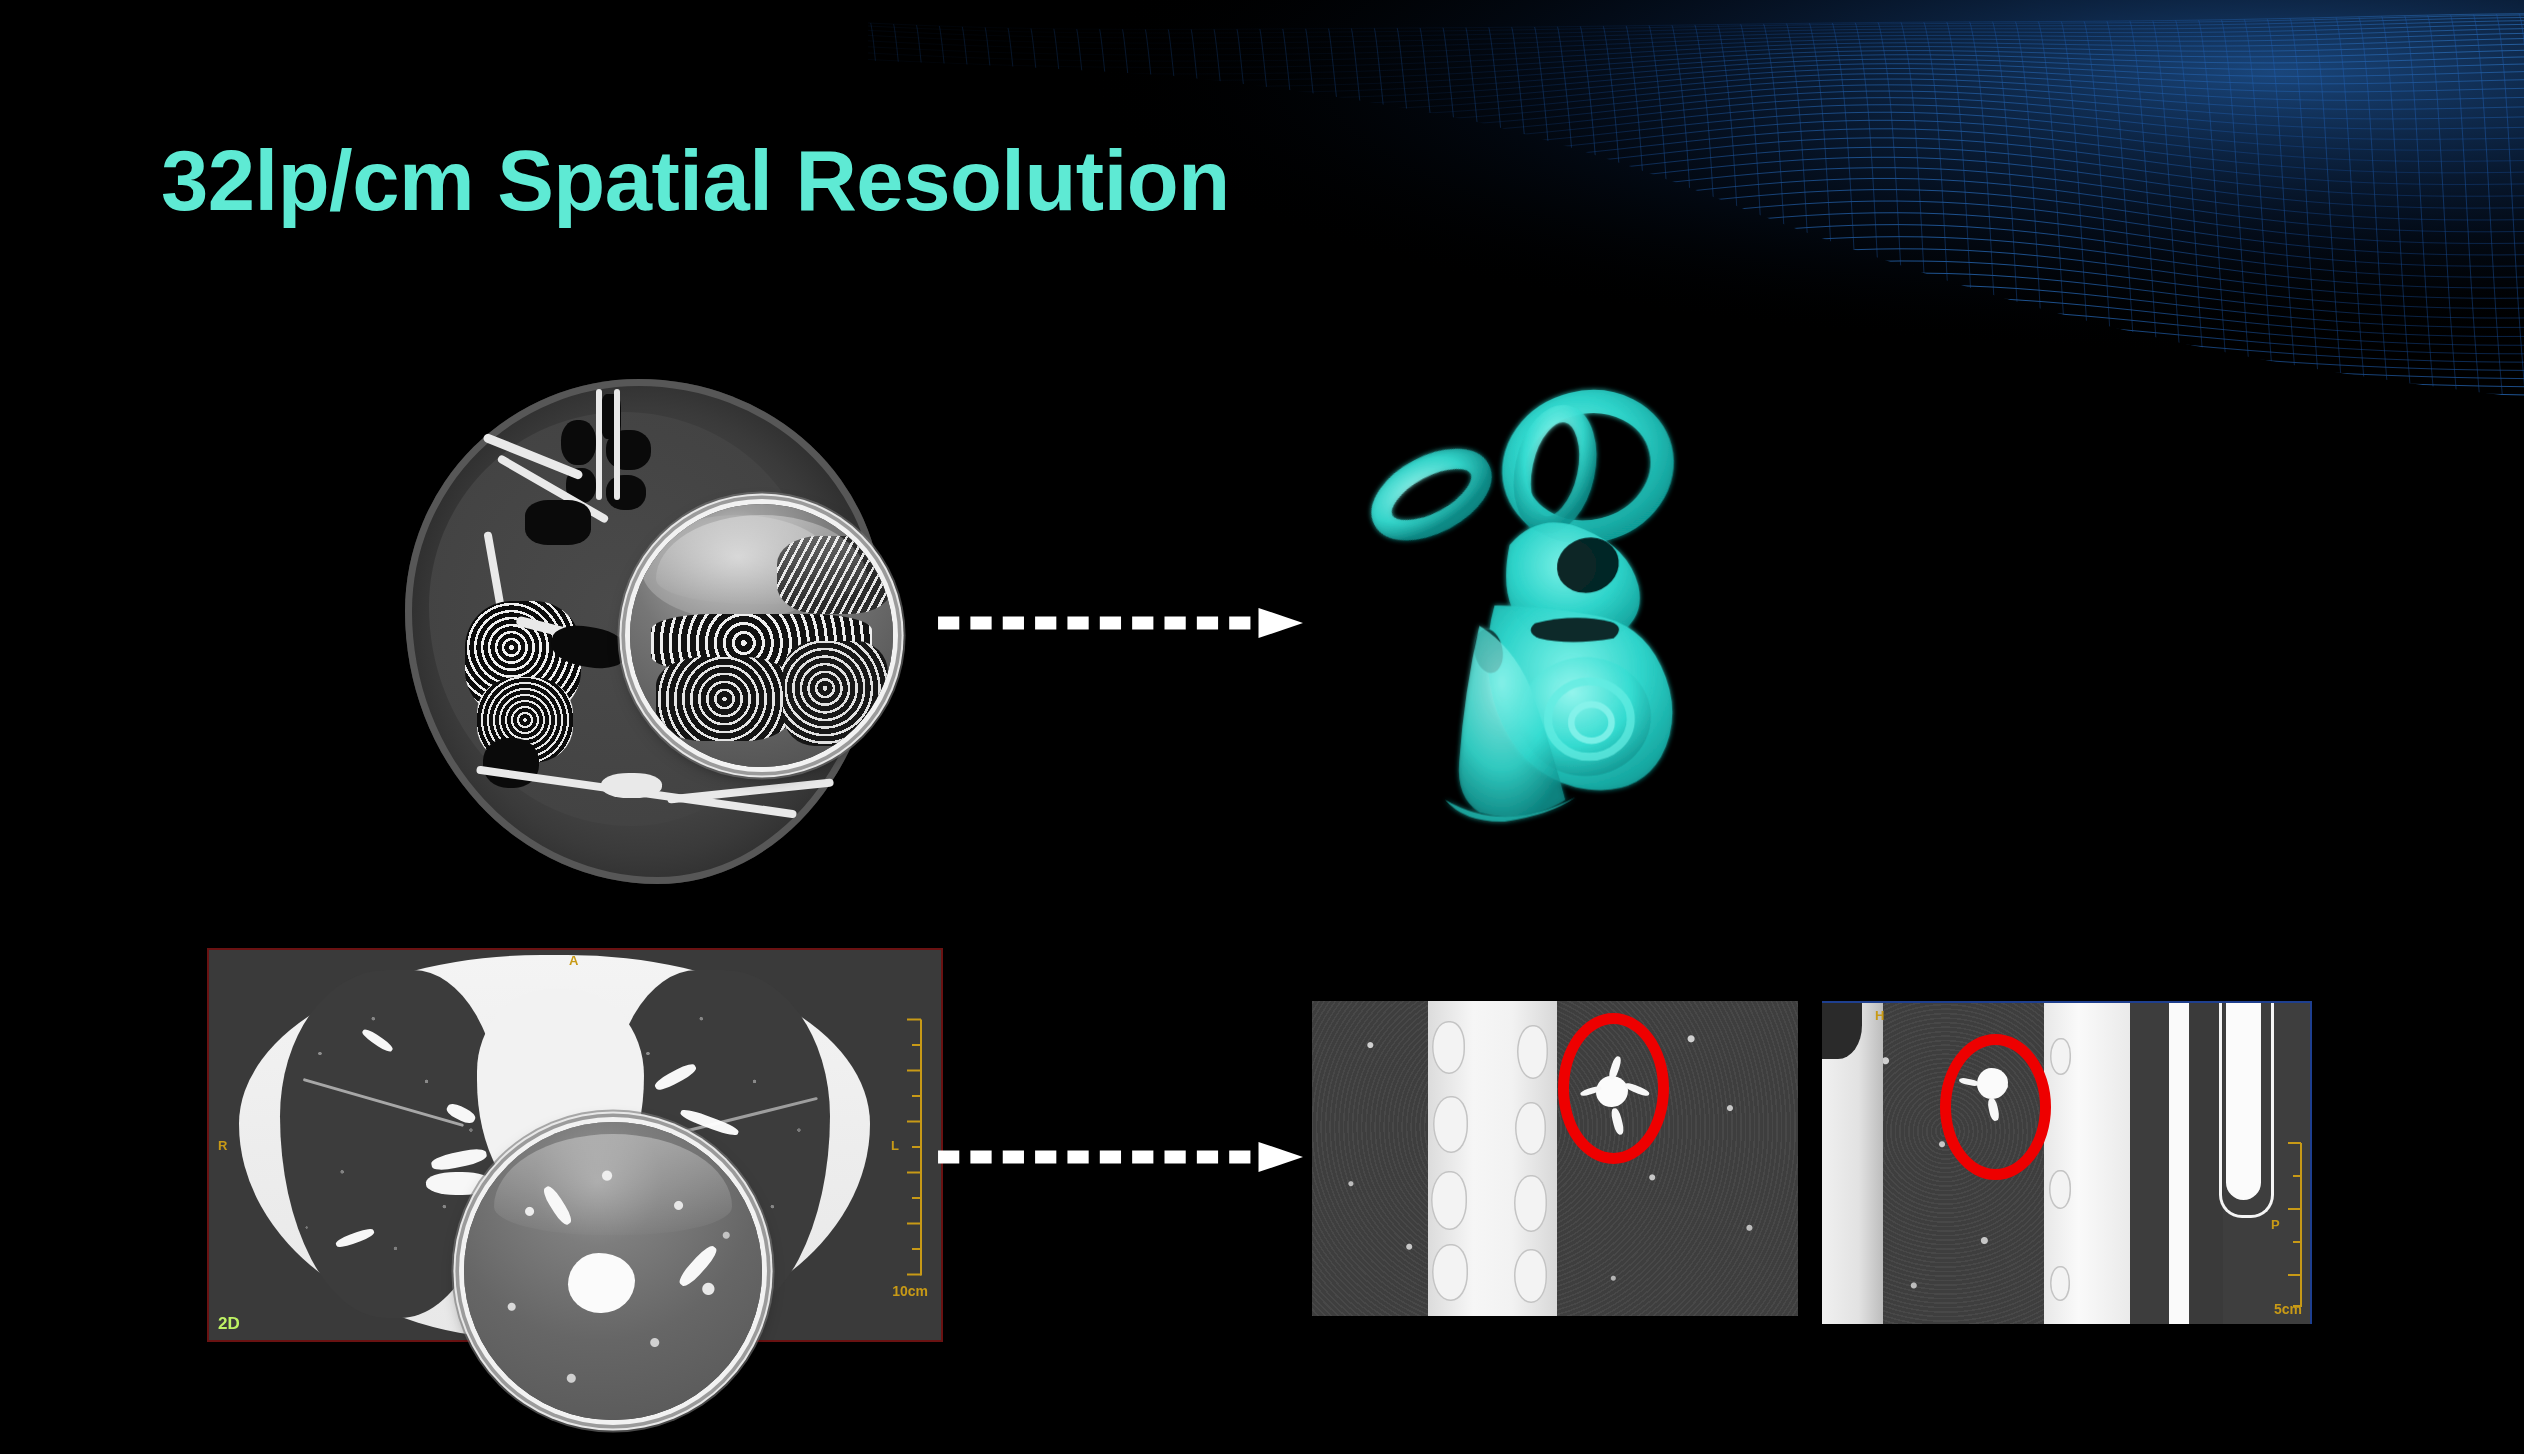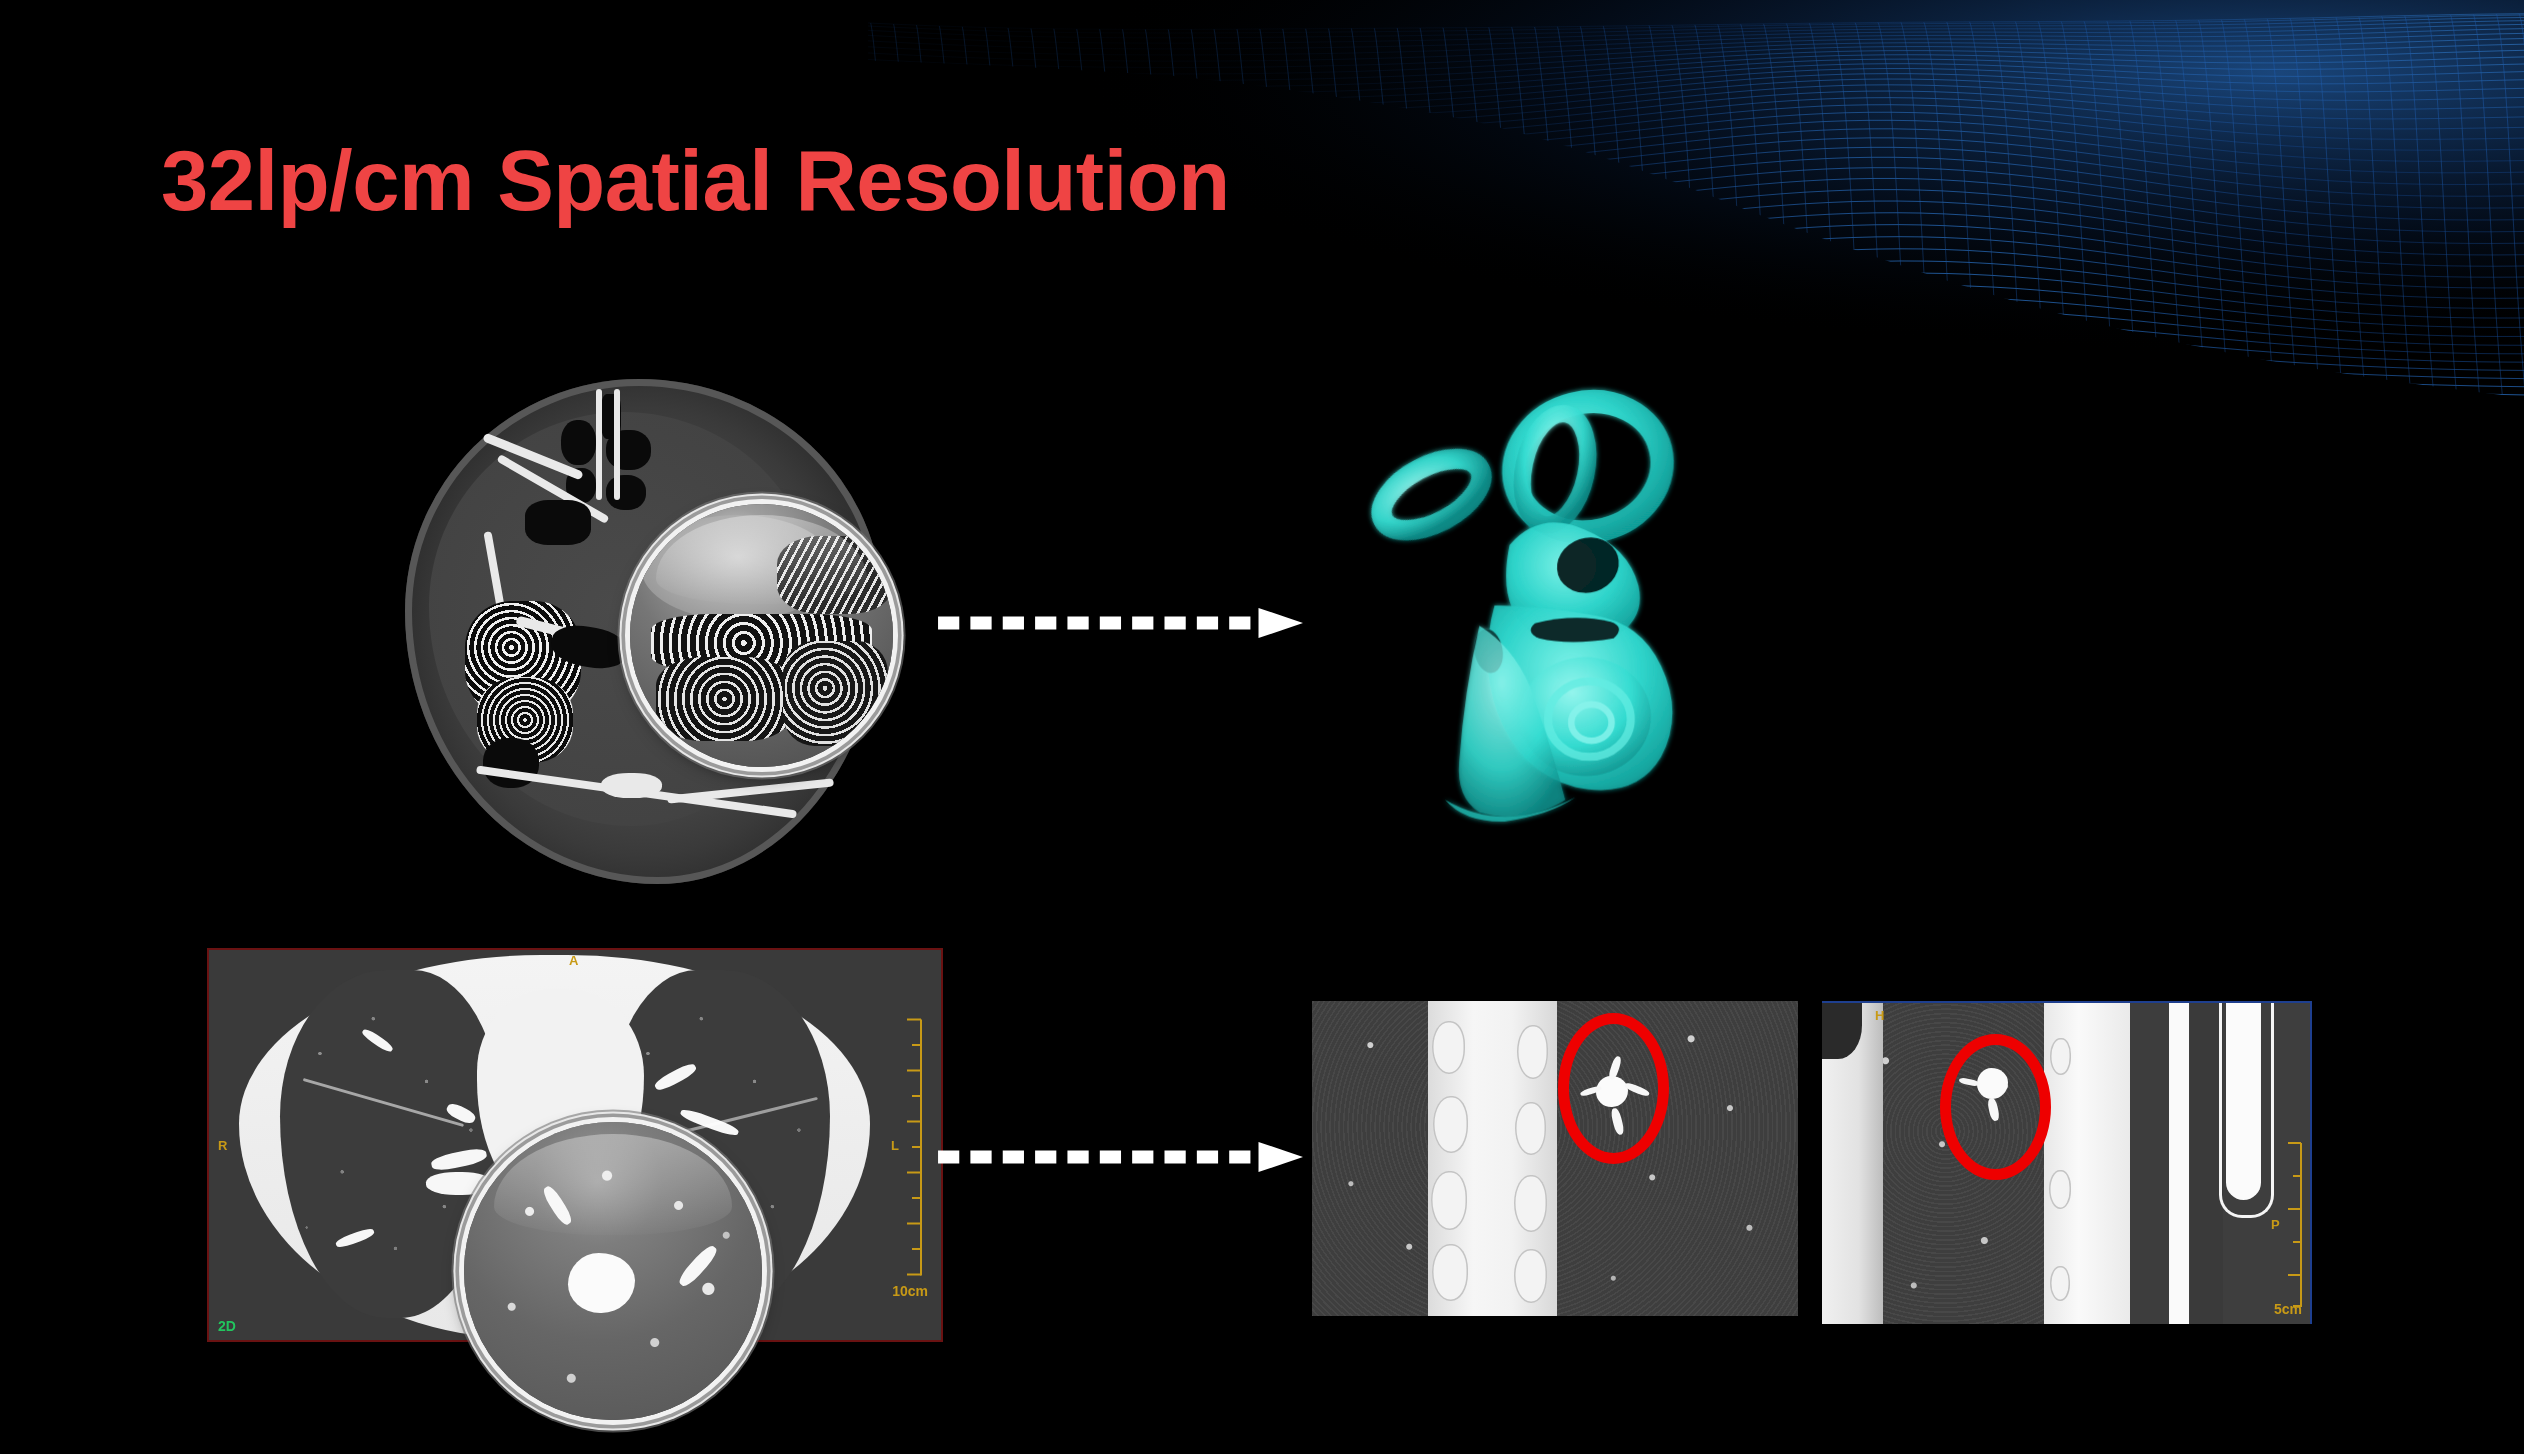--- a/index.html
+++ b/index.html
@@ -24,21 +24,21 @@
     width: 1717px;
     height: 404px;
     pointer-events: none;
   }
 
   
   #slide-title {
     position: absolute;
     left: 161px;
     top: 136px;
-    color: #ef4444;
+    color: #5eead4;
     font-size: 85px;
     font-weight: bold;
     letter-spacing: -0.5px;
     white-space: nowrap;
     line-height: 1.05;
     font-family: "Liberation Sans", sans-serif;
   }
 
   
   .panel {
@@ -186,22 +186,22 @@
     position: absolute;
     color: #c89a16;
     font-size: 13px;
     font-weight: bold;
     font-family: "Liberation Sans", sans-serif;
   }
   .ct-2d-label {
     position: absolute;
     left: 9px;
     bottom: 6px;
-    color: #22c55e;
-    font-size: 14px;
+    color: #bef264;
+    font-size: 17px;
     font-weight: bold;
     font-family: "Liberation Sans", sans-serif;
   }
   #chest-ruler {
     position: absolute;
     right: 17px;
     top: 66px;
     width: 29px;
     height: 263px;
   }

